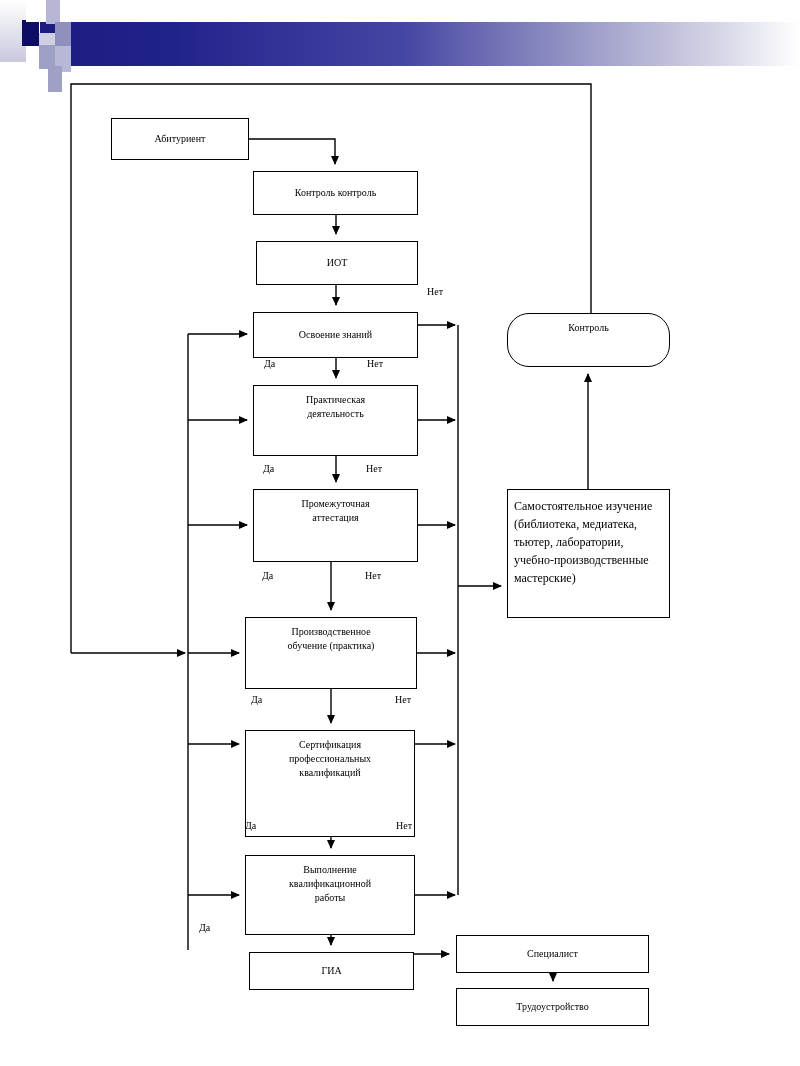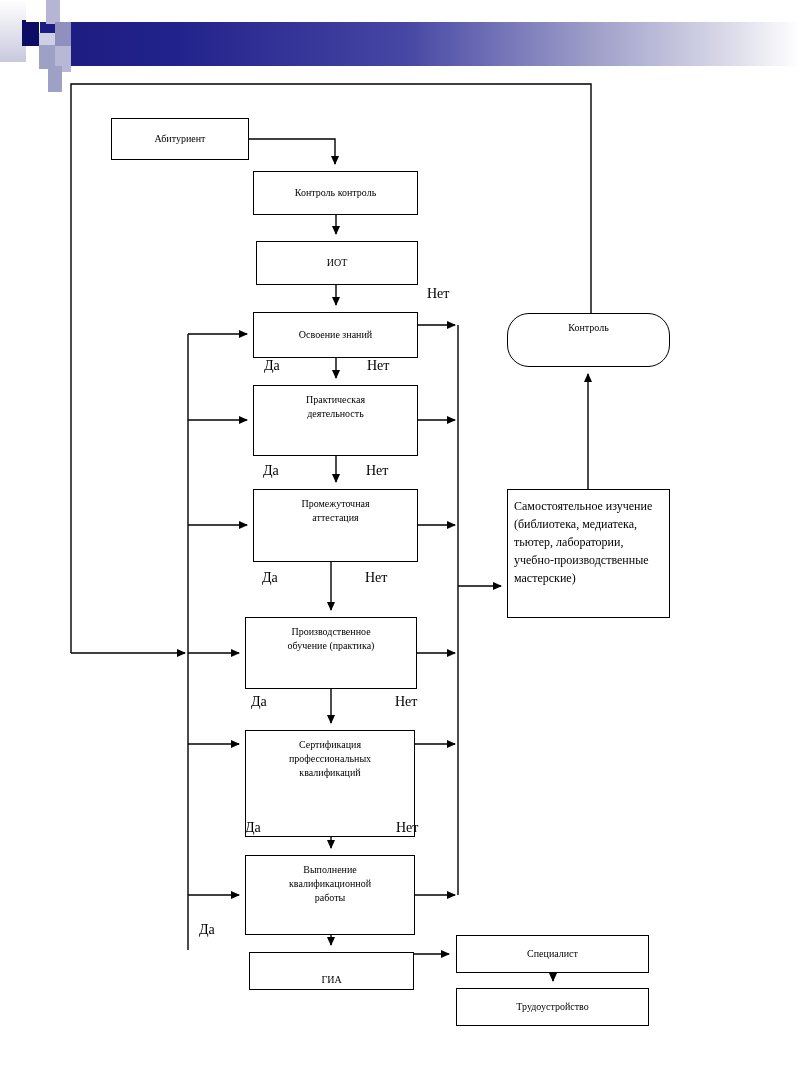--- a/index.html
+++ b/index.html
@@ -51,21 +51,21 @@
     align-items: flex-start;
     justify-content: flex-start;
     text-align: left;
     padding: 7px 6px;
     font-size: 12px;
     line-height: 1.5;
   }
   .edge-label {
     position: absolute;
     font-family: "Liberation Serif", "DejaVu Serif", serif;
-    font-size: 14px;
+    font-size: 10px;
     color: #000000;
     white-space: nowrap;
   }
   .node span { display: block; }
 </style>
 </head>
 <body>
 
 <svg id="deco" viewBox="0 0 800 110" preserveAspectRatio="none" aria-hidden="true">
   <defs>
@@ -200,21 +200,21 @@
 </div>
 
 <div class="node top-text" style="left:245px; top:855px; width:170px; height:80px;">
   <div>
     <span>Выполнение</span>
     <span>квалификационной</span>
     <span>работы</span>
   </div>
 </div>
 
-<div class="node" style="left:249px; top:952px; width:165px; height:38px;align-items:flex-end;">
+<div class="node" style="left:249px; top:952px; width:165px; height:38px;">
   <span>ГИА</span>
 </div>
 
 <div class="node top-text" style="left:507px; top:313px; width:163px; height:54px;border-radius:22px;">
   <span>Контроль</span>
 </div>
 
 <div class="node left-text" style="left:507px; top:489px; width:163px; height:129px;">
   <div>
     <span>Самостоятельное изучение</span>

